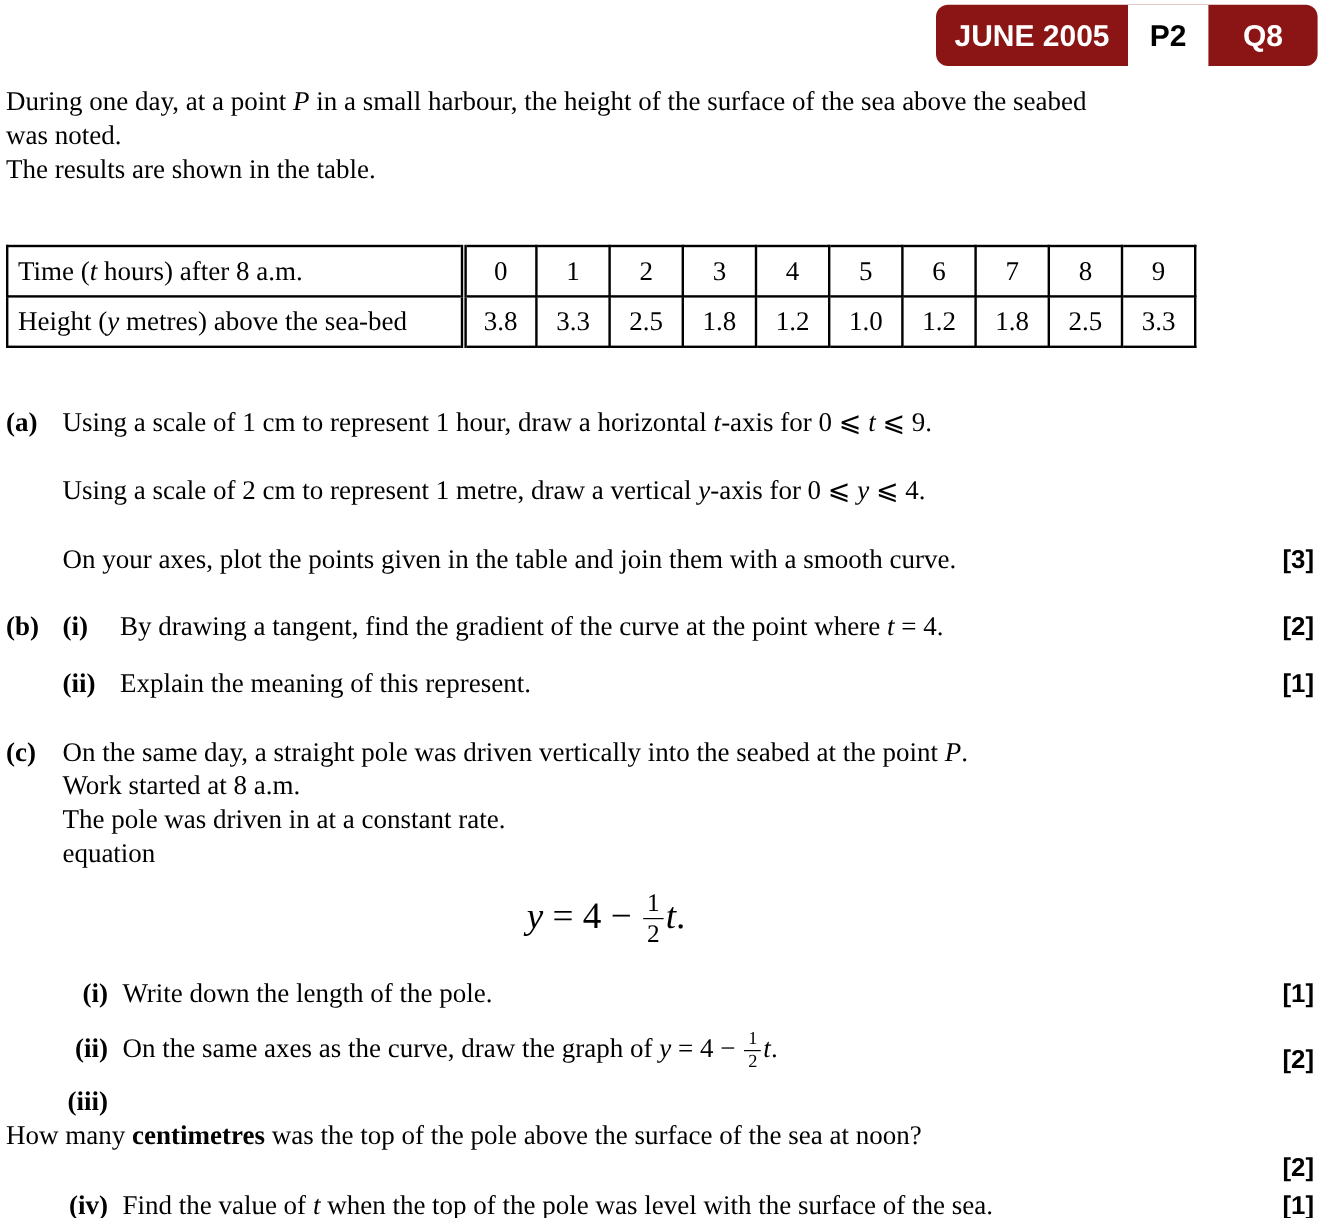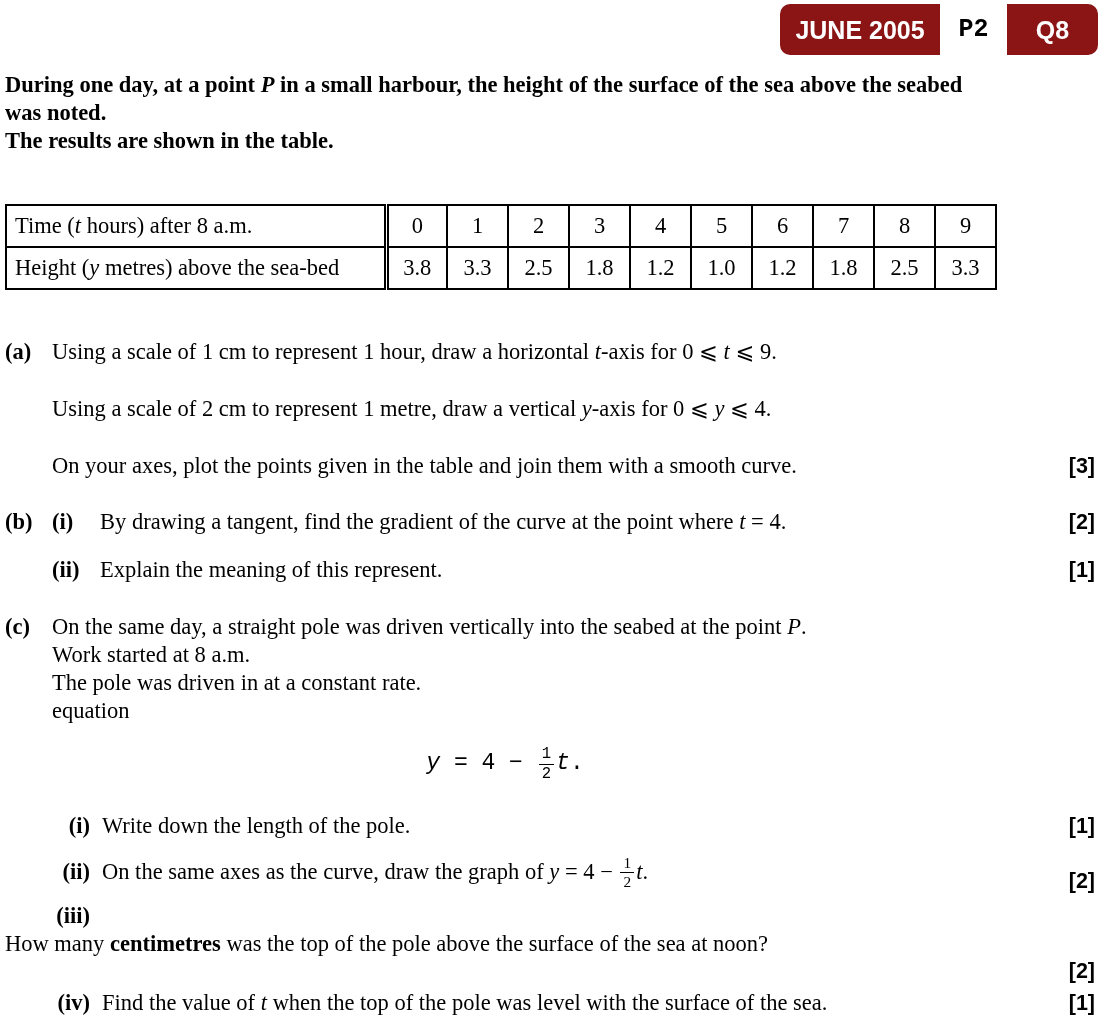--- a/index.html
+++ b/index.html
@@ -17,27 +17,27 @@
   .badge {
     position:absolute; top:4px; right:2px; width:318px; height:51px;
     display:flex; align-items:stretch; overflow:hidden;
     background:var(--badge-bg,#8B1414); border-radius:10px;
     font-family:"Liberation Sans","DejaVu Sans",sans-serif;
     font-weight:bold; font-size:25px; color:var(--badge-text,#fff);
   }
   .badge .sess { flex:1; display:flex; align-items:center; justify-content:center; }
   .badge .paper {
     width:67px; background:var(--paper-box-bg,#fff); color:var(--paper-box-text,#000);
-    display:flex; align-items:center; justify-content:center;font-family:Liberation Mono, monospace;
+    display:flex; align-items:center; justify-content:center;
   }
   .badge .qnum { width:91px; display:flex; align-items:center; justify-content:center; }
 
   
   .content { padding:0 5px; }
-  .intro { margin-top:71px;font-weight:bold; }
+  .intro { margin-top:71px; }
 
   table.data { border-collapse:collapse; margin-top:49px;border-radius:14px; }
   table.data td { border:2px solid #000; height:42px; vertical-align:middle; }
   table.data td.lbl { width:380px; padding-left:8px; border-right:5px double #000; }
   table.data td.val { width:61px; text-align:center; }
 
   .qrow { display:flex; align-items:flex-start; }
   .lab1 { flex:none; width:47px; font-weight:bold; }
   .lab2 { flex:none; width:48px; font-weight:bold; }
   .sublab { flex:none; width:85px; text-align:right; font-weight:bold; margin-right:12px; }
@@ -50,21 +50,21 @@
 
   .mt48 { margin-top:48px; }
   .mt29 { margin-top:29px; }
   .mt28 { margin-top:28px; }
   .mt20 { margin-top:20px; }
   .mt25 { margin-top:25px; }
   .mt16 { margin-top:4px; }
   .mt9  { margin-top:9px; }
   .mt7  { margin-top:7px;flex-direction:column; }
 
-  .equation-wrap { width:1000px; text-align:center; margin-top:14px; font-size:23px; line-height:48px;font-family:Liberation Mono, monospace; }
+  .equation-wrap { width:1000px; text-align:center; margin-top:14px; font-size:31px; line-height:48px; }
 
   .frac {
     display:inline-block; vertical-align:-0.55em; text-align:center;
     line-height:1.05; font-size:0.68em; margin:0 2px;
   }
   .frac .num { display:block; padding:0 3px 1px; }
   .frac .den { display:block; border-top:1.4px solid #000; padding:1px 3px 0; }
 </style>
 </head>
 <body>

